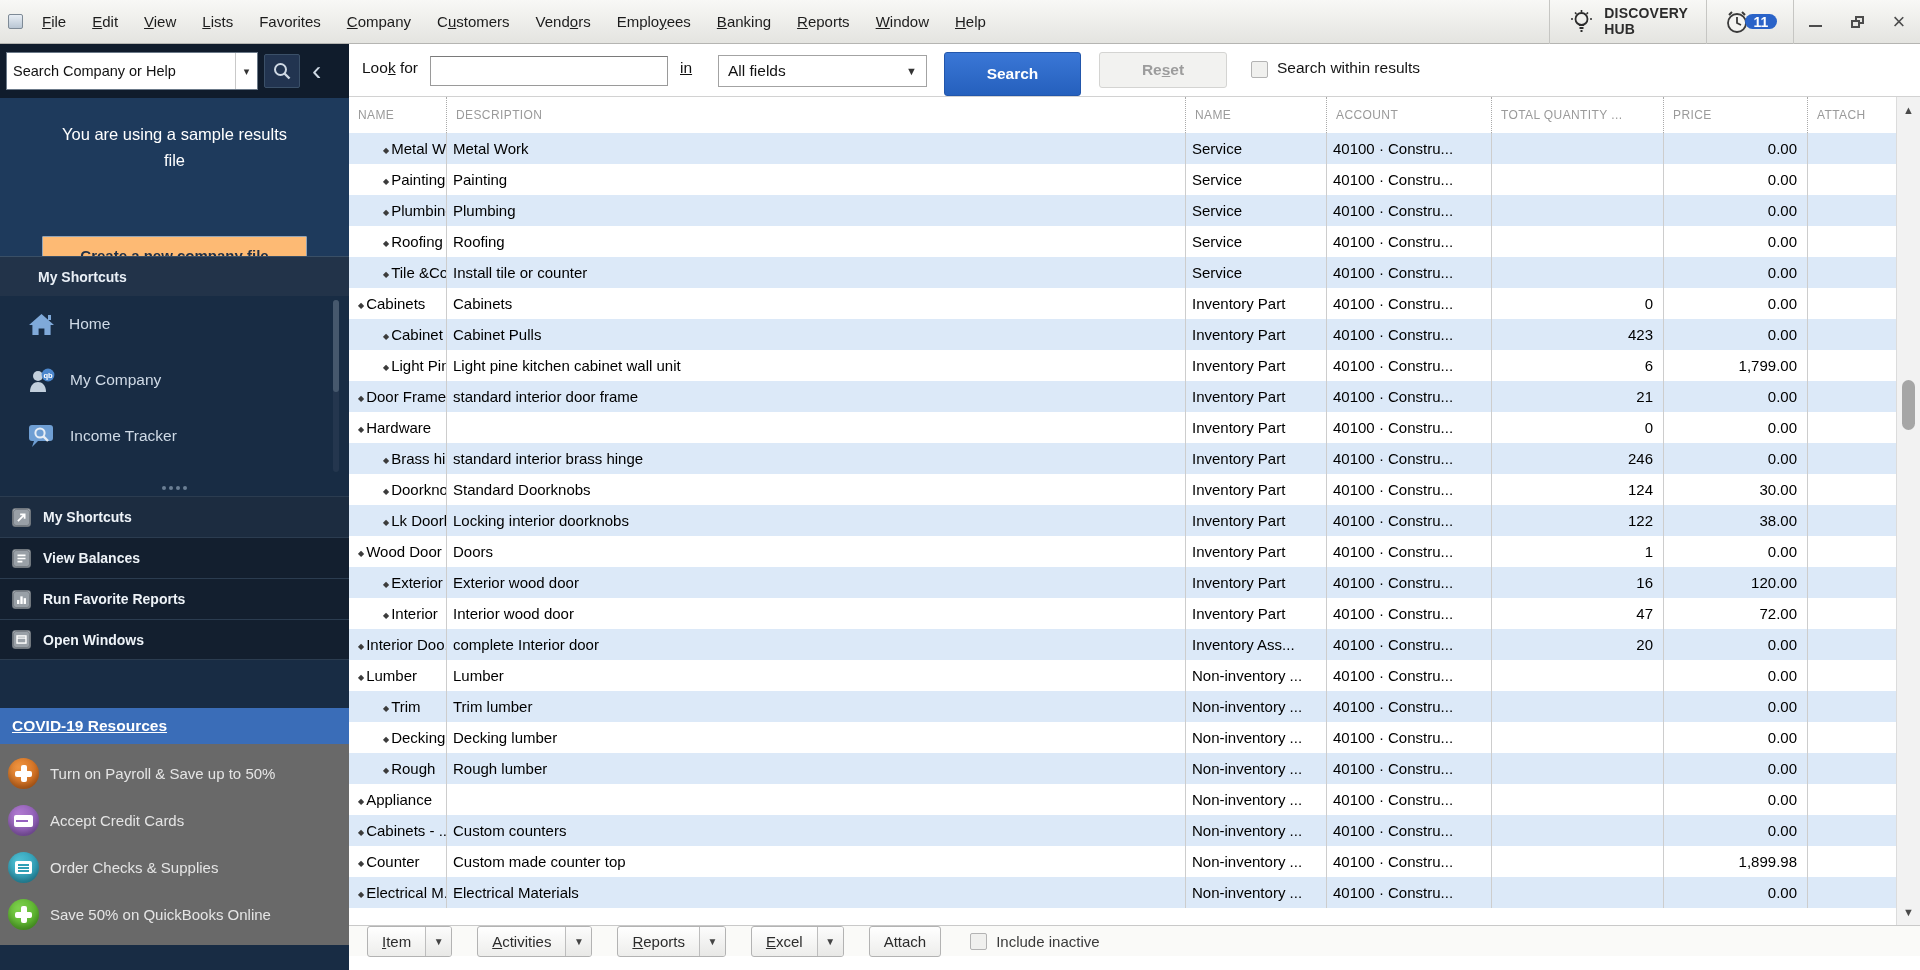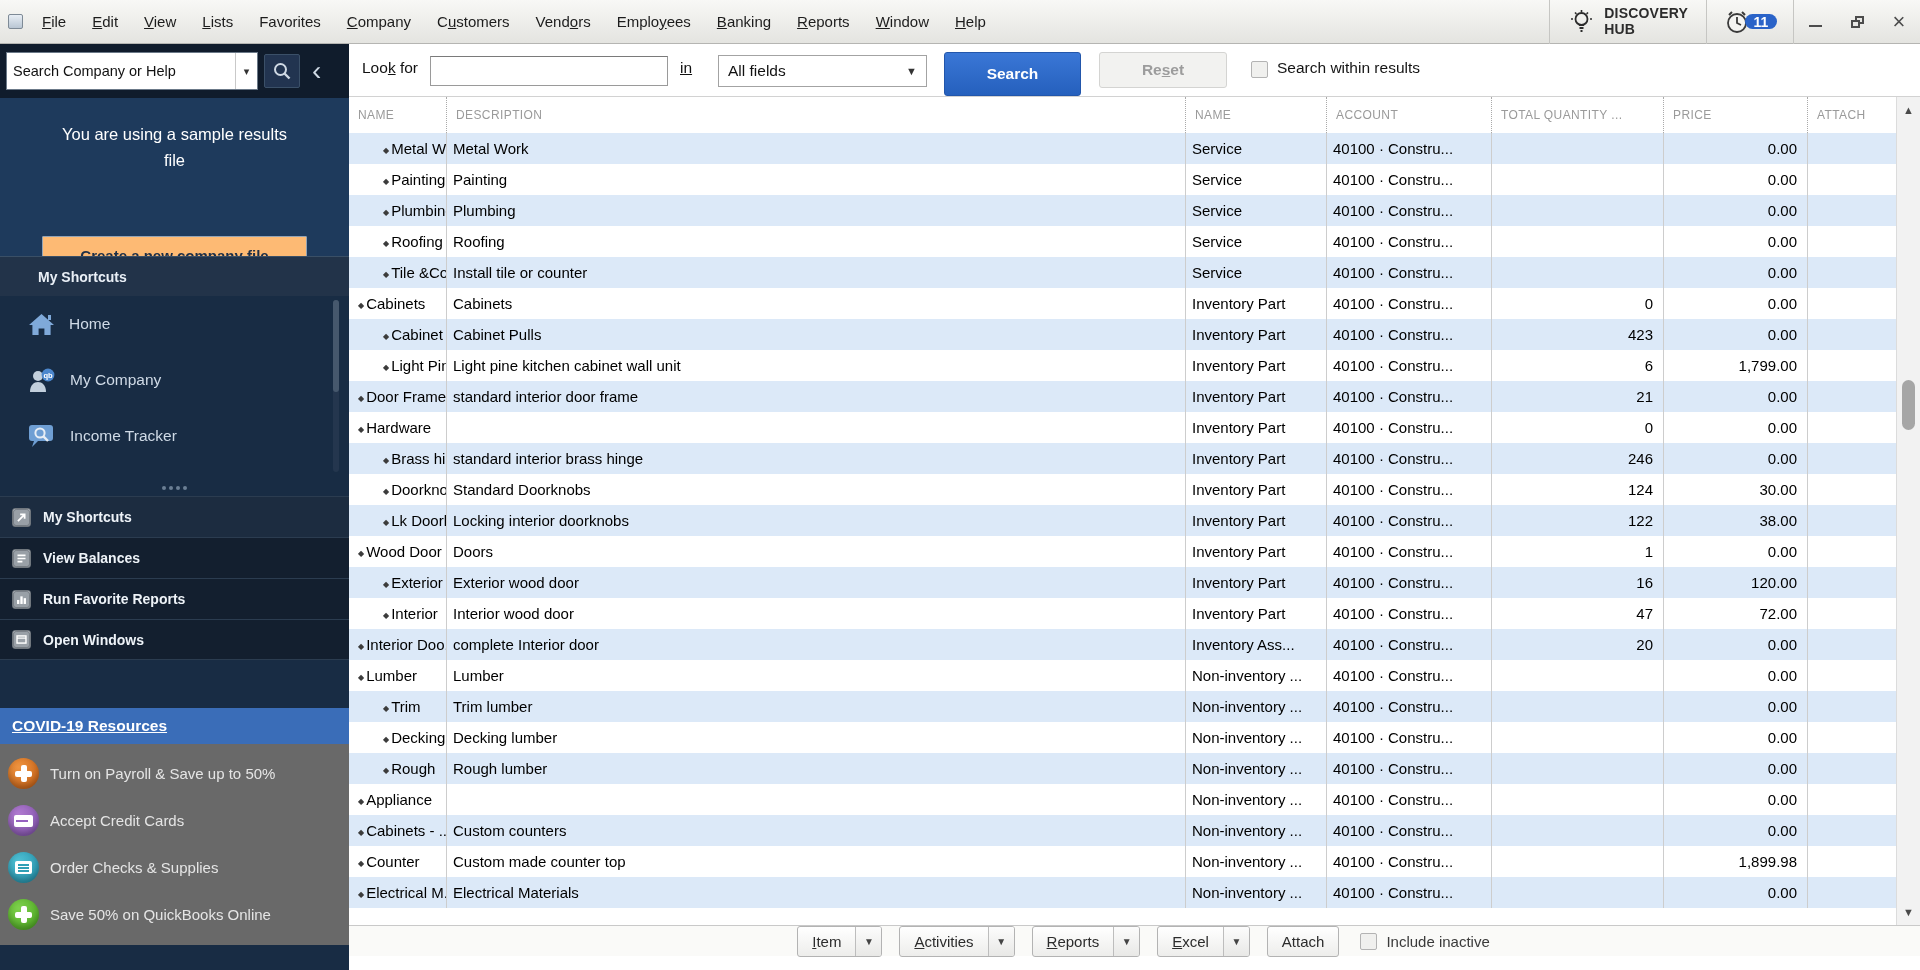--- a/index.html
+++ b/index.html
@@ -112,21 +112,21 @@
   
   .vscroll{position:absolute;left:1896px;top:97px;width:24px;height:828px;background:#f2f2f2;border-left:1px solid #dcdcdc;}
   .vs-btn{position:absolute;left:0;width:23px;height:26px;display:flex;align-items:center;justify-content:center;
     font-size:11px;color:#4a4a4a;background:#f2f2f2;}
   .vs-up{top:0;}
   .vs-down{bottom:0;}
   .vs-thumb{position:absolute;left:5px;top:283px;width:13px;height:50px;background:#a6a6a6;border-radius:7px;}
 
   
   .toolbar{position:absolute;left:349px;top:925px;width:1571px;height:31px;background:#fafaf8;border-top:1px solid #c9c9c9;
-    display:flex;align-items:center;padding-left:18px;gap:17px;justify-content:center;}
+    display:flex;align-items:center;padding-left:18px;gap:25px;}
   .tb-btn{display:flex;height:31px;border:1px solid #b3b3b3;border-radius:3px;background:linear-gradient(#ffffff,#ededeb);overflow:hidden;}
   .tb-label{padding:0 14px;line-height:29px;font-size:15px;color:#2c2c2c;}
   .tb-arrow{width:26px;border-left:1px solid #bdbdbd;display:flex;align-items:center;justify-content:center;
     font-size:10px;color:#444;background:linear-gradient(#fcfcfc,#e8e8e6);}
   .inc-wrap{display:flex;align-items:center;gap:9px;margin-left:4px;}
   .inc-lbl{font-size:15px;color:#3a3a3a;}
   u{text-decoration:underline;}
 </style>
 </head>
 <body>

